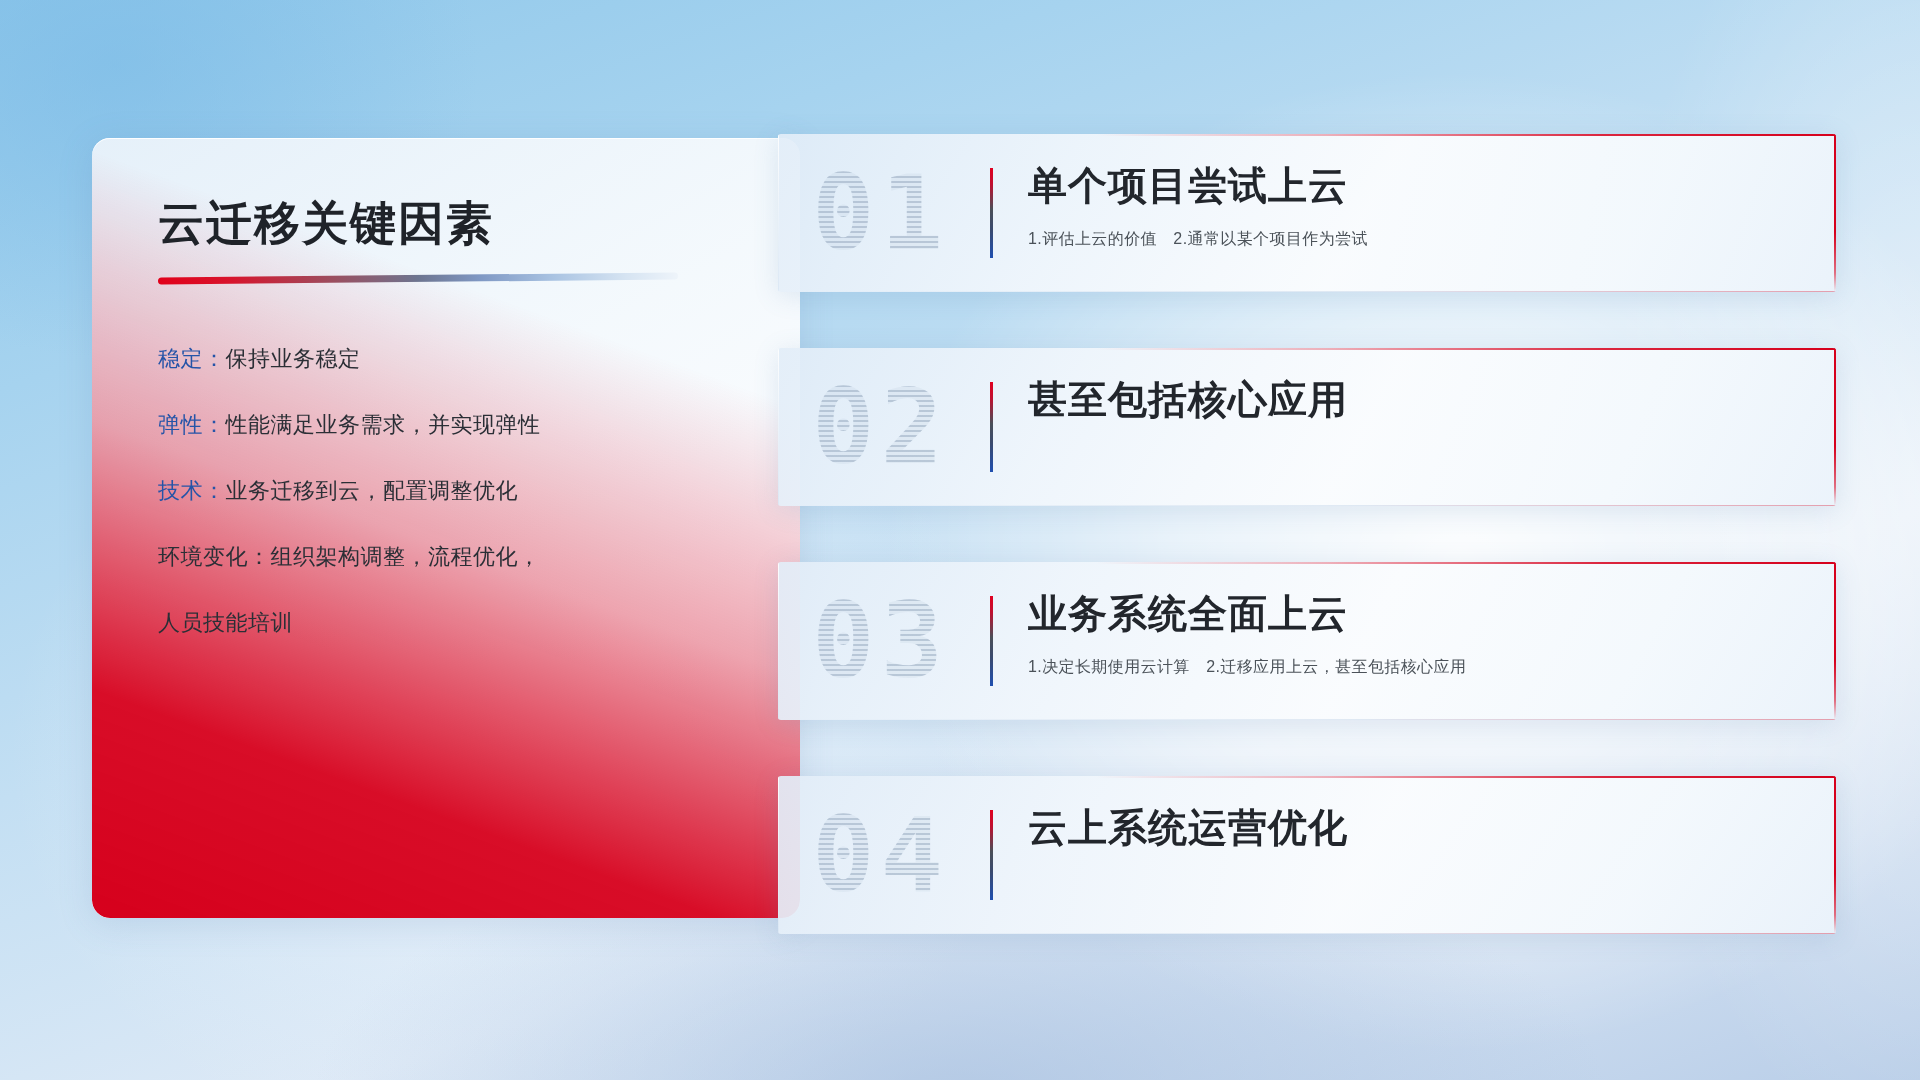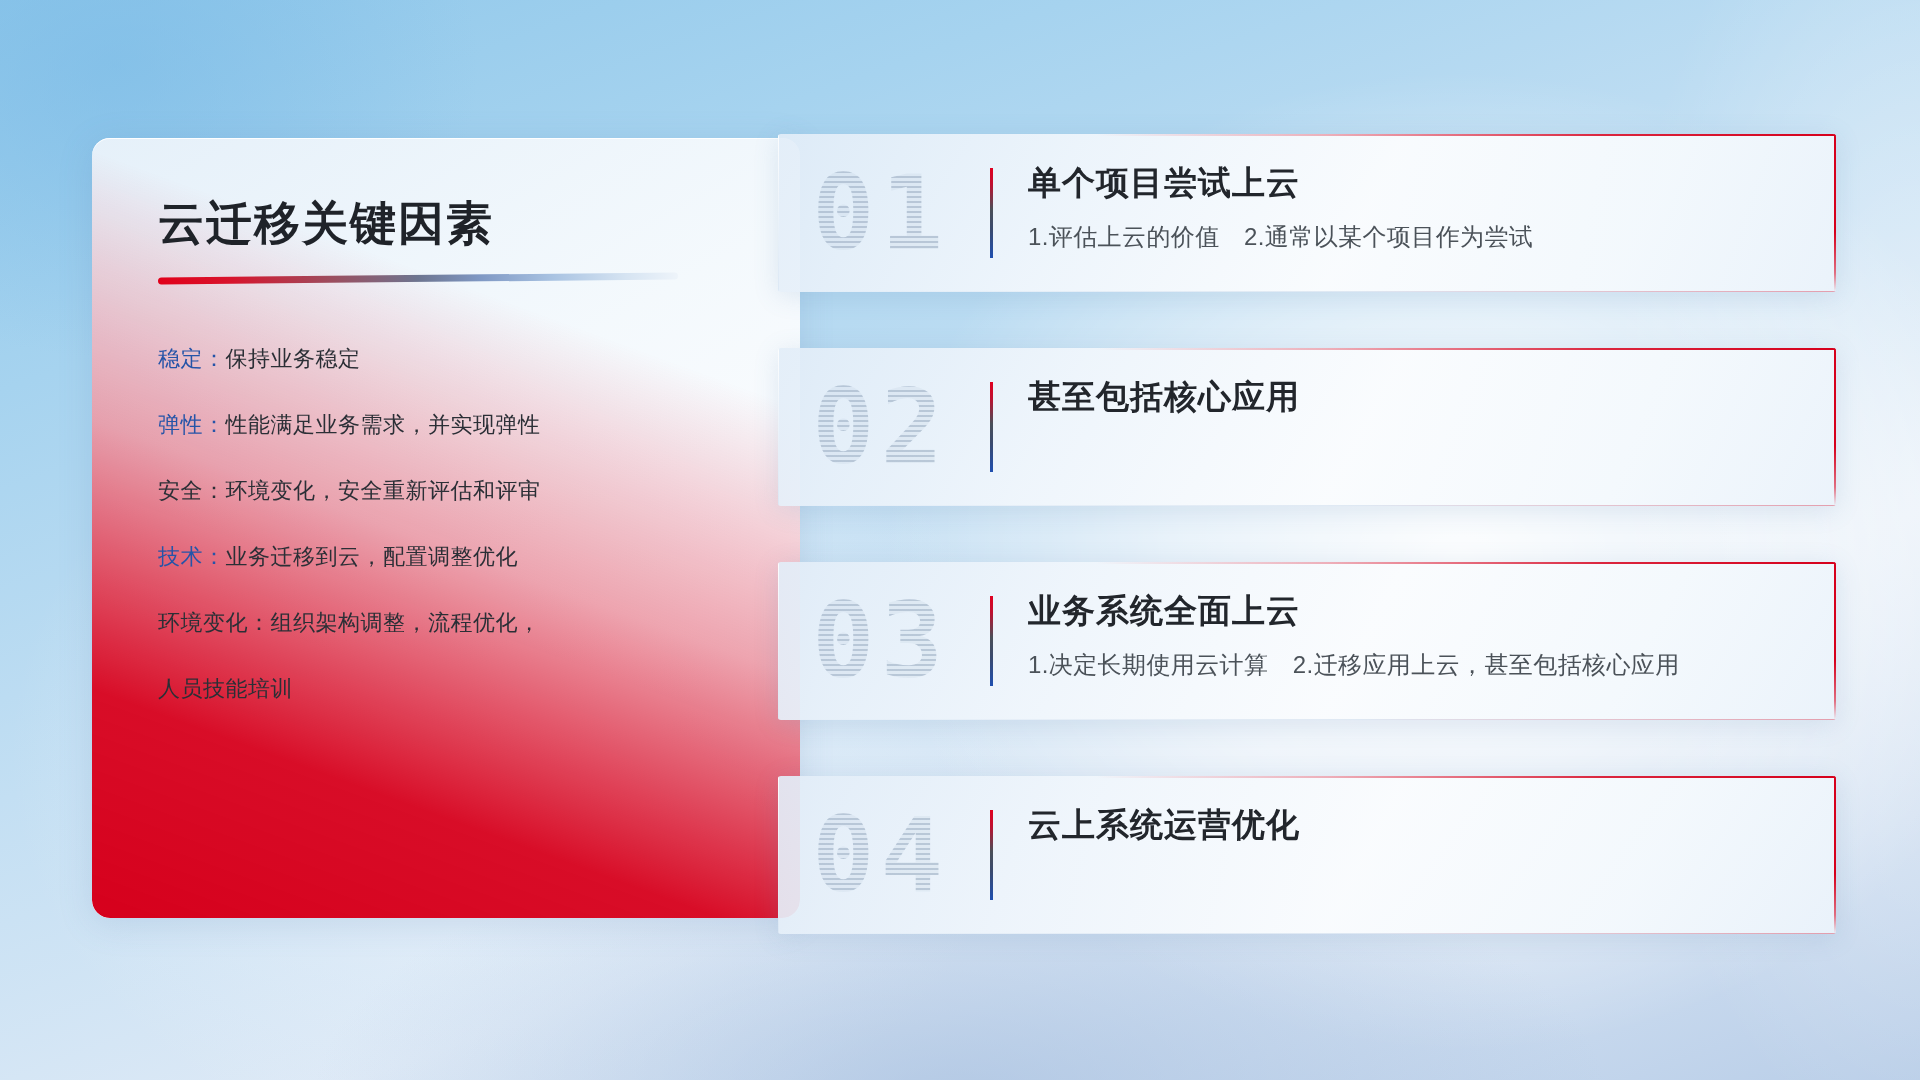--- a/index.html
+++ b/index.html
@@ -121,24 +121,24 @@
     user-select:none;
   }
 
   .step-divider {
     position:absolute; left:212px; top:34px; bottom:34px; width:3px;
     background:linear-gradient(180deg,#e00020 0%,#c01030 18%,#4a4f58 46%,#3a4a6e 68%,#1f4fb0 100%);
   }
 
   .step-text { position:absolute; left:250px; top:28px; right:40px; }
   .step-title {
-    font-size:33px; font-weight:700; color:#22262c; letter-spacing:1px; line-height:1.25;
+    font-size:39px; font-weight:700; color:#22262c; letter-spacing:1px; line-height:1.25;
   }
   .step-desc {
-    margin-top:17px; font-size:24px; color:#4b5259; letter-spacing:.4px; line-height:1.4;
+    margin-top:17px; font-size:16px; color:#4b5259; letter-spacing:.4px; line-height:1.4;
   }
 </style>
 </head>
 <body>
 
 <div id="bg">
   <div class="layer bg-base"></div>
   <div class="layer bg-glow-3"></div>
   <div class="layer bg-glow-1"></div>
   <div class="layer bg-glow-2"></div>
@@ -157,23 +157,20 @@
     <div id="factor-list">
 
       <div class="factor-row">
         <span class="factor-label">稳定：</span><span class="factor-text">保持业务稳定</span>
       </div>
 
       <div class="factor-row">
         <span class="factor-label">弹性：</span><span class="factor-text">性能满足业务需求，并实现弹性</span>
       </div>
 
-      <div class="factor-row">
-        <span class="factor-label plain">安全：</span><span class="factor-text">环境变化，安全重新评估和评审</span>
-      </div>
 
       <div class="factor-row">
         <span class="factor-label">技术：</span><span class="factor-text">业务迁移到云，配置调整优化</span>
       </div>
 
       <div class="factor-row">
         <span class="factor-label plain">环境变化：</span><span class="factor-text">组织架构调整，流程优化，</span>
       </div>
 
       <div class="factor-row">

